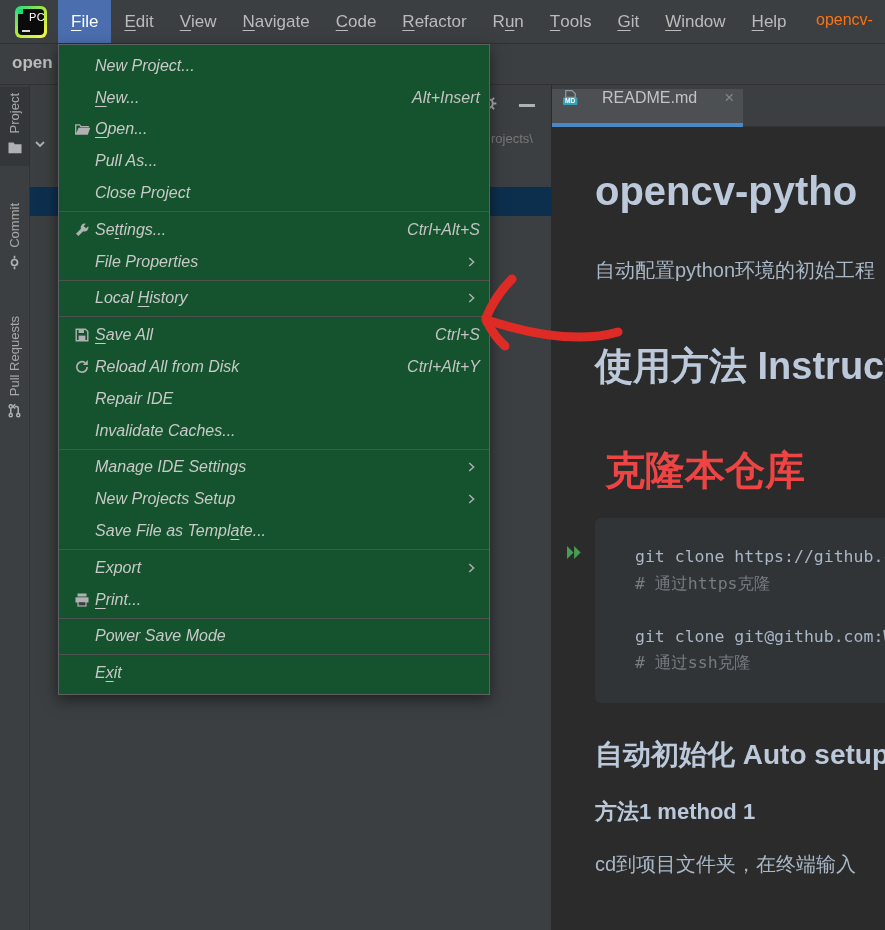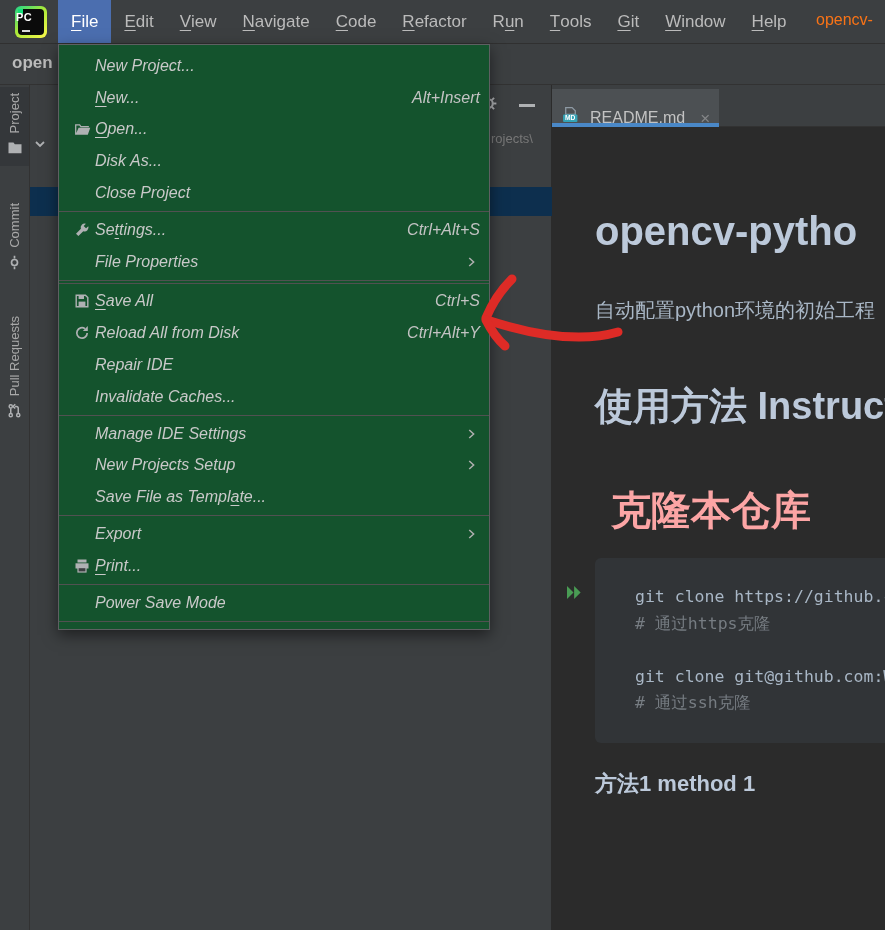--- a/index.html
+++ b/index.html
@@ -5,21 +5,21 @@
   html,body{margin:0;padding:0;background:#1e1e1e;}
   #app{position:relative;width:885px;height:930px;background:#2B2B2B;overflow:hidden;
        font-family:"Liberation Sans","DejaVu Sans",sans-serif;-webkit-font-smoothing:antialiased;}
 
   
   .titlebar{position:absolute;left:0;top:0;width:885px;height:44px;background:#3C3F41;
             display:flex;align-items:center;border-bottom:1px solid #303030;box-sizing:border-box;}
   .logo{width:32px;height:32px;margin-left:15px;border-radius:6px;position:relative;flex:none;
         background:linear-gradient(140deg,#20d48a 0%,#a7e83a 45%,#fcf84a 100%);}
   .logo .inner{position:absolute;inset:3px;background:#0b0b0b;border-radius:4px;}
-  .logo .pc{position:absolute;left:1px;top:5px;color:#fff;font-weight:bold;font-size:11px;letter-spacing:0.5px;}
+  .logo .pc{position:absolute;left:14px;top:5px;color:#fff;font-weight:normal;font-size:11px;letter-spacing:0.5px;}
   .logo .dash{position:absolute;left:7px;bottom:6px;width:8px;height:2px;background:#d7d7d7;}
   .logo .sq{position:absolute;left:3px;top:3px;width:5px;height:5px;background:#14e07a;}
   .menubar{display:flex;height:100%;margin-left:11px;}
   .menu-btn{padding:0 13px;display:flex;align-items:center;font-size:17px;color:#BBBBBB;cursor:default;}
   .menu-btn.active{background:#4B6EAF;color:#FFFFFF;}
   .mn{text-decoration:underline;text-underline-offset:3px;}
   .title-right{position:absolute;left:816px;top:11px;width:69px;font-size:16px;color:#f97316;
                white-space:nowrap;overflow:hidden;}
 
   
@@ -42,31 +42,31 @@
                  border-right:1px solid #2B2B2B;box-sizing:border-box;}
   .sel-band{position:absolute;left:0;top:102px;width:522px;height:29px;background:#0D2F4E;}
   .tree-chevron{position:absolute;left:2px;top:51px;}
   .path-frag{position:absolute;left:461px;top:46px;font-size:13px;color:#787878;white-space:nowrap;}
   .panel-gear{position:absolute;left:450px;top:10px;cursor:default;}
   .panel-min{position:absolute;left:489px;top:19px;width:16px;height:3px;background:#AFB1B3;cursor:default;}
 
   
   .editor-col{position:absolute;left:552px;top:85px;right:0;bottom:0;background:#3C3F41;}
   .tabbar{position:relative;height:42px;border-bottom:1px solid #323232;box-sizing:border-box;}
-  .tab{position:absolute;left:0;top:4px;height:38px;background:#4C5053;display:flex;align-items:flex-end;
-       padding:0 9px 0 10px;gap:11px;box-sizing:border-box;cursor:default;}
+  .tab{position:absolute;left:0;top:4px;height:38px;background:#4C5053;display:flex;align-items:flex-start;
+       padding:0 9px 0 10px;gap:23px;box-sizing:border-box;cursor:default;}
   .tab-underline{position:absolute;left:0;bottom:0;width:100%;height:4px;background:#4A88C7;}
   .tab-title{font-size:16px;color:#C3C3C3;white-space:nowrap;}
   .tab-close{font-size:17px;color:#848688;margin-left:4px;line-height:1;cursor:default;}
   .content{position:absolute;left:0;right:0;top:42px;bottom:0;background:#2B2B2B;overflow:hidden;
            color:#A9B7C6;padding-left:43px;box-sizing:border-box;}
-  .md-h1{margin:80px 0 0;font-size:40px;font-weight:bold;color:#BCC9DA;white-space:nowrap;line-height:48px;}
+  .md-h1{margin:40px 0 0;font-size:40px;font-weight:bold;color:#BCC9DA;white-space:nowrap;line-height:48px;}
   .md-intro{margin-top:44px;font-size:20px;white-space:nowrap;line-height:23px;}
   .md-h2a{margin:62px 0 0;font-size:38px;font-weight:bold;color:#BCC9DA;white-space:nowrap;line-height:44px;}
-  .md-h2b{margin:59px 16px 0;font-size:40px;font-weight:bold;color:#fca5a5;white-space:nowrap;line-height:47px;}
+  .md-h2b{margin:59px 10px 0;font-size:40px;font-weight:bold;color:#ef4444;white-space:nowrap;line-height:47px;}
   .codewrap{position:relative;margin-top:24px;}
   .codeblock{background:#313437;border-radius:6px;width:560px;box-sizing:border-box;
              padding:26px 0 26px 40px;font-family:"DejaVu Sans Mono",monospace;
              font-size:16.5px;line-height:26.5px;white-space:pre;}
   .codeblock .cmd{color:#A9B7C6;}
   .codeblock .comment{color:#767C82;}
   .codeblock .blank{height:26.5px;}
   .run-ico{position:absolute;left:-31px;top:25px;cursor:pointer;}
   .md-h3a{margin:36px 0 0;font-size:28px;font-weight:bold;color:#BCC9DA;white-space:nowrap;line-height:32px;}
   .md-h4{margin:28px 0 0;font-size:22px;font-weight:bold;color:#BCC9DA;white-space:nowrap;line-height:26px;}
@@ -196,21 +196,23 @@
       <div class="md-h2b">克隆本仓库</div>
       <div class="codewrap">
         <span class="run-ico">
           <svg width="19" height="19" viewBox="0 0 16 16">
             <path d="M2.5 2.5l5.5 5.5-5.5 5.5z" fill="#499C54"></path>
             <path d="M8.5 2.5L14 8l-5.5 5.5z" fill="#499C54"></path>
           </svg>
         </span>
         <div class="codeblock" id="codeblock"><div class="cmd">git clone https://github.co</div><div class="comment"># 通过https克隆</div><div class="blank"></div><div class="cmd">git clone git@github.com:We-</div><div class="comment"># 通过ssh克隆</div></div>
       </div>
+      <div class="md-h3a">自动初始化 Auto setup</div>
       <div class="md-h4">方法1 method 1</div>
+      <div class="md-cd">cd到项目文件夹，在终端输入</div>
     </div>
   </div>
 
   <div class="dropdown" id="filemenu">
       <div class="mi">
         <span class="ic"></span>
         <span class="lbl">New Project...</span>
         <span class="sp"></span>
       </div>
       <div class="mi">
@@ -223,21 +225,21 @@
         <span class="ic">
           <svg width="17" height="17" viewBox="0 0 16 16">
             <path fill="#AFB1B3" d="M1 3h4.6l1.2 1.6H14v1.3H6.2L5 4.3H2.2v7L4.3 6.4h11L13 13H1z"></path>
           </svg>
         </span>
         <span class="lbl"><span class="mn">O</span>pen...</span>
         <span class="sp"></span>
       </div>
       <div class="mi">
         <span class="ic"></span>
-        <span class="lbl">Disk As...</span>
+        <span class="lbl">Pull As...</span>
         <span class="sp"></span>
       </div>
       <div class="mi">
         <span class="ic"></span>
         <span class="lbl">Close Project</span>
         <span class="sp"></span>
       </div>
       <div class="msep"></div>
       <div class="mi">
         <span class="ic">
@@ -253,20 +255,30 @@
         <span class="ic"></span>
         <span class="lbl">File Properties</span>
         <span class="sp"></span>
         <span class="arr">
           <svg width="14" height="14" viewBox="0 0 16 16" fill="none" stroke="#B0B0B0" stroke-width="1.7">
             <path d="M6 3.5L11 8l-5 4.5"></path>
           </svg>
         </span>
       </div>
       <div class="msep"></div>
+      <div class="mi">
+        <span class="ic"></span>
+        <span class="lbl">Local <span class="mn">H</span>istory</span>
+        <span class="sp"></span>
+        <span class="arr">
+          <svg width="14" height="14" viewBox="0 0 16 16" fill="none" stroke="#B0B0B0" stroke-width="1.7">
+            <path d="M6 3.5L11 8l-5 4.5"></path>
+          </svg>
+        </span>
+      </div>
       <div class="msep"></div>
       <div class="mi">
         <span class="ic">
           <svg width="16" height="16" viewBox="0 0 16 16">
             <path fill="none" stroke="#AFB1B3" stroke-width="1.4" d="M2.2 2.2h9.2l2.4 2.4v9.2H2.2z"></path>
             <rect x="4.6" y="8.6" width="6.8" height="4.4" fill="#AFB1B3"></rect>
             <rect x="4.6" y="2.8" width="5.4" height="3.2" fill="#AFB1B3"></rect>
           </svg>
         </span>
         <span class="lbl"><span class="mn">S</span>ave All</span>
@@ -342,20 +354,25 @@
         <span class="lbl"><span class="mn">P</span>rint...</span>
         <span class="sp"></span>
       </div>
       <div class="msep"></div>
       <div class="mi">
         <span class="ic"></span>
         <span class="lbl">Power Save Mode</span>
         <span class="sp"></span>
       </div>
       <div class="msep"></div>
+      <div class="mi">
+        <span class="ic"></span>
+        <span class="lbl">E<span class="mn">x</span>it</span>
+        <span class="sp"></span>
+      </div>
     </div>
 
   <svg class="red-arrow" width="200" height="130" viewBox="0 0 200 130">
     <g fill="none" stroke="#DE2B26" stroke-width="9" stroke-linecap="round">
       <path d="M163 82 C125 93 75 84 32 70"></path>
       <path d="M57 29 C44 42 36 56 31 68"></path>
       <path d="M31 70 C36 80 42 89 50 96"></path>
     </g>
   </svg>
 

